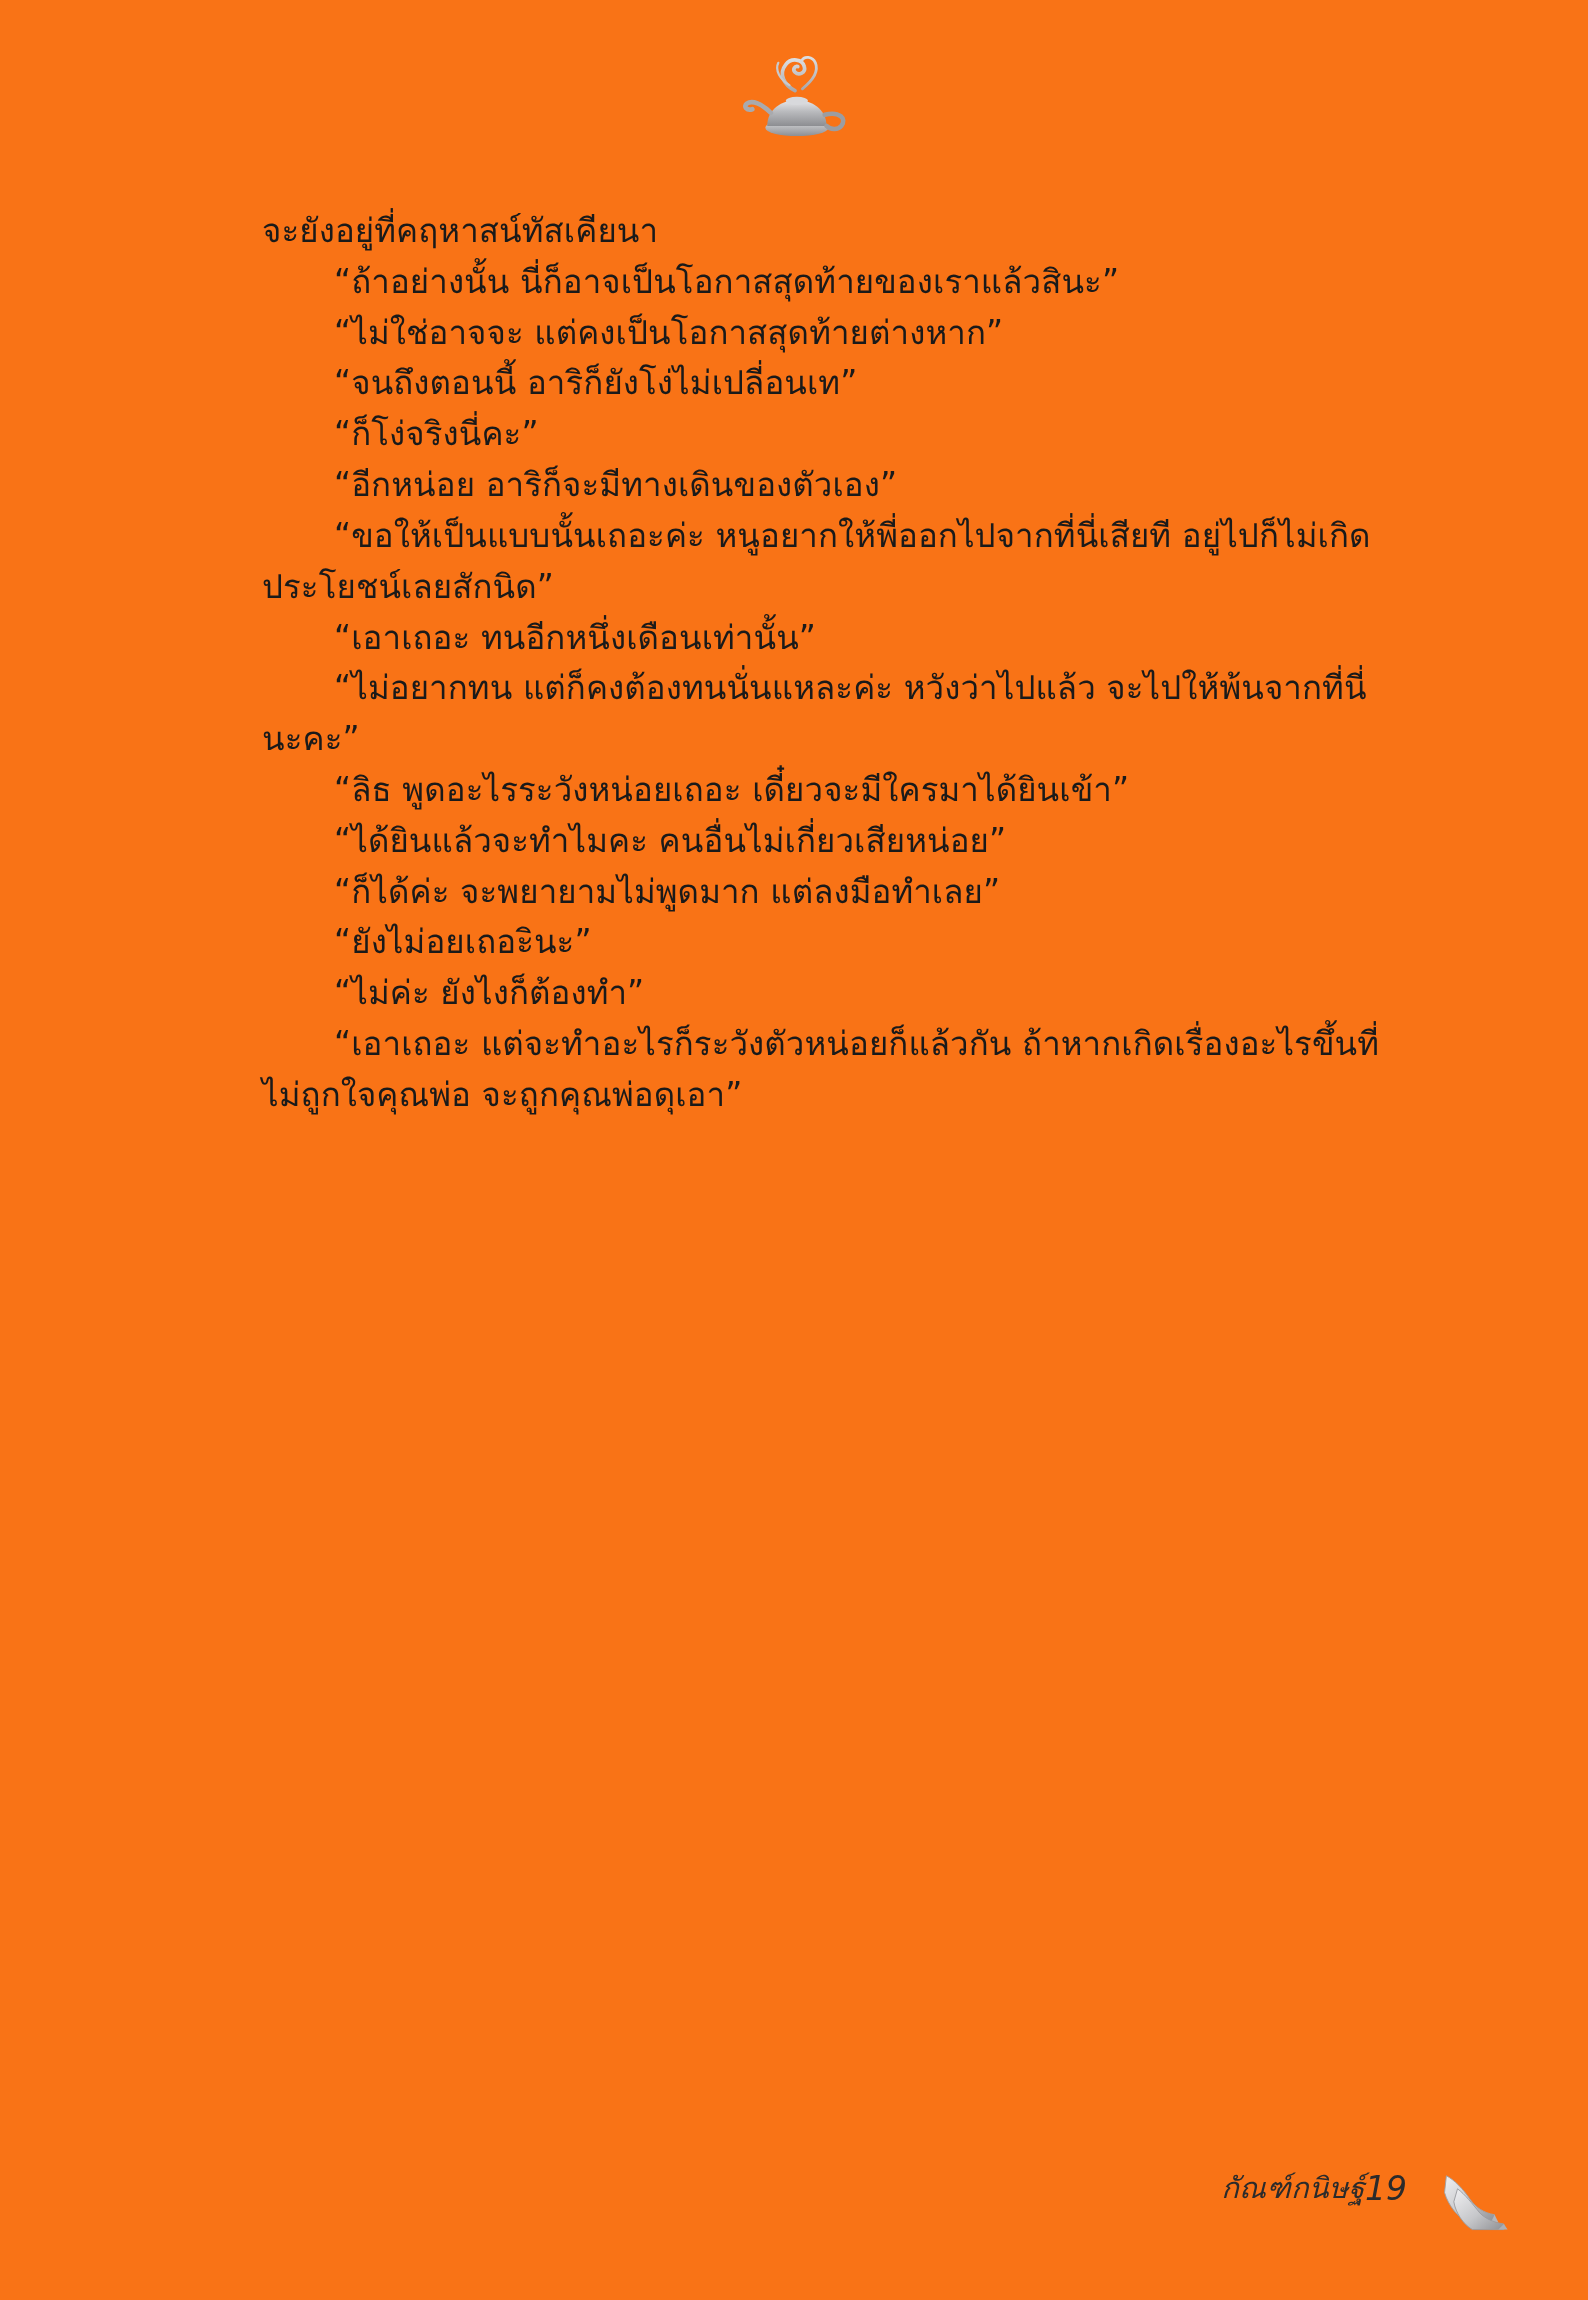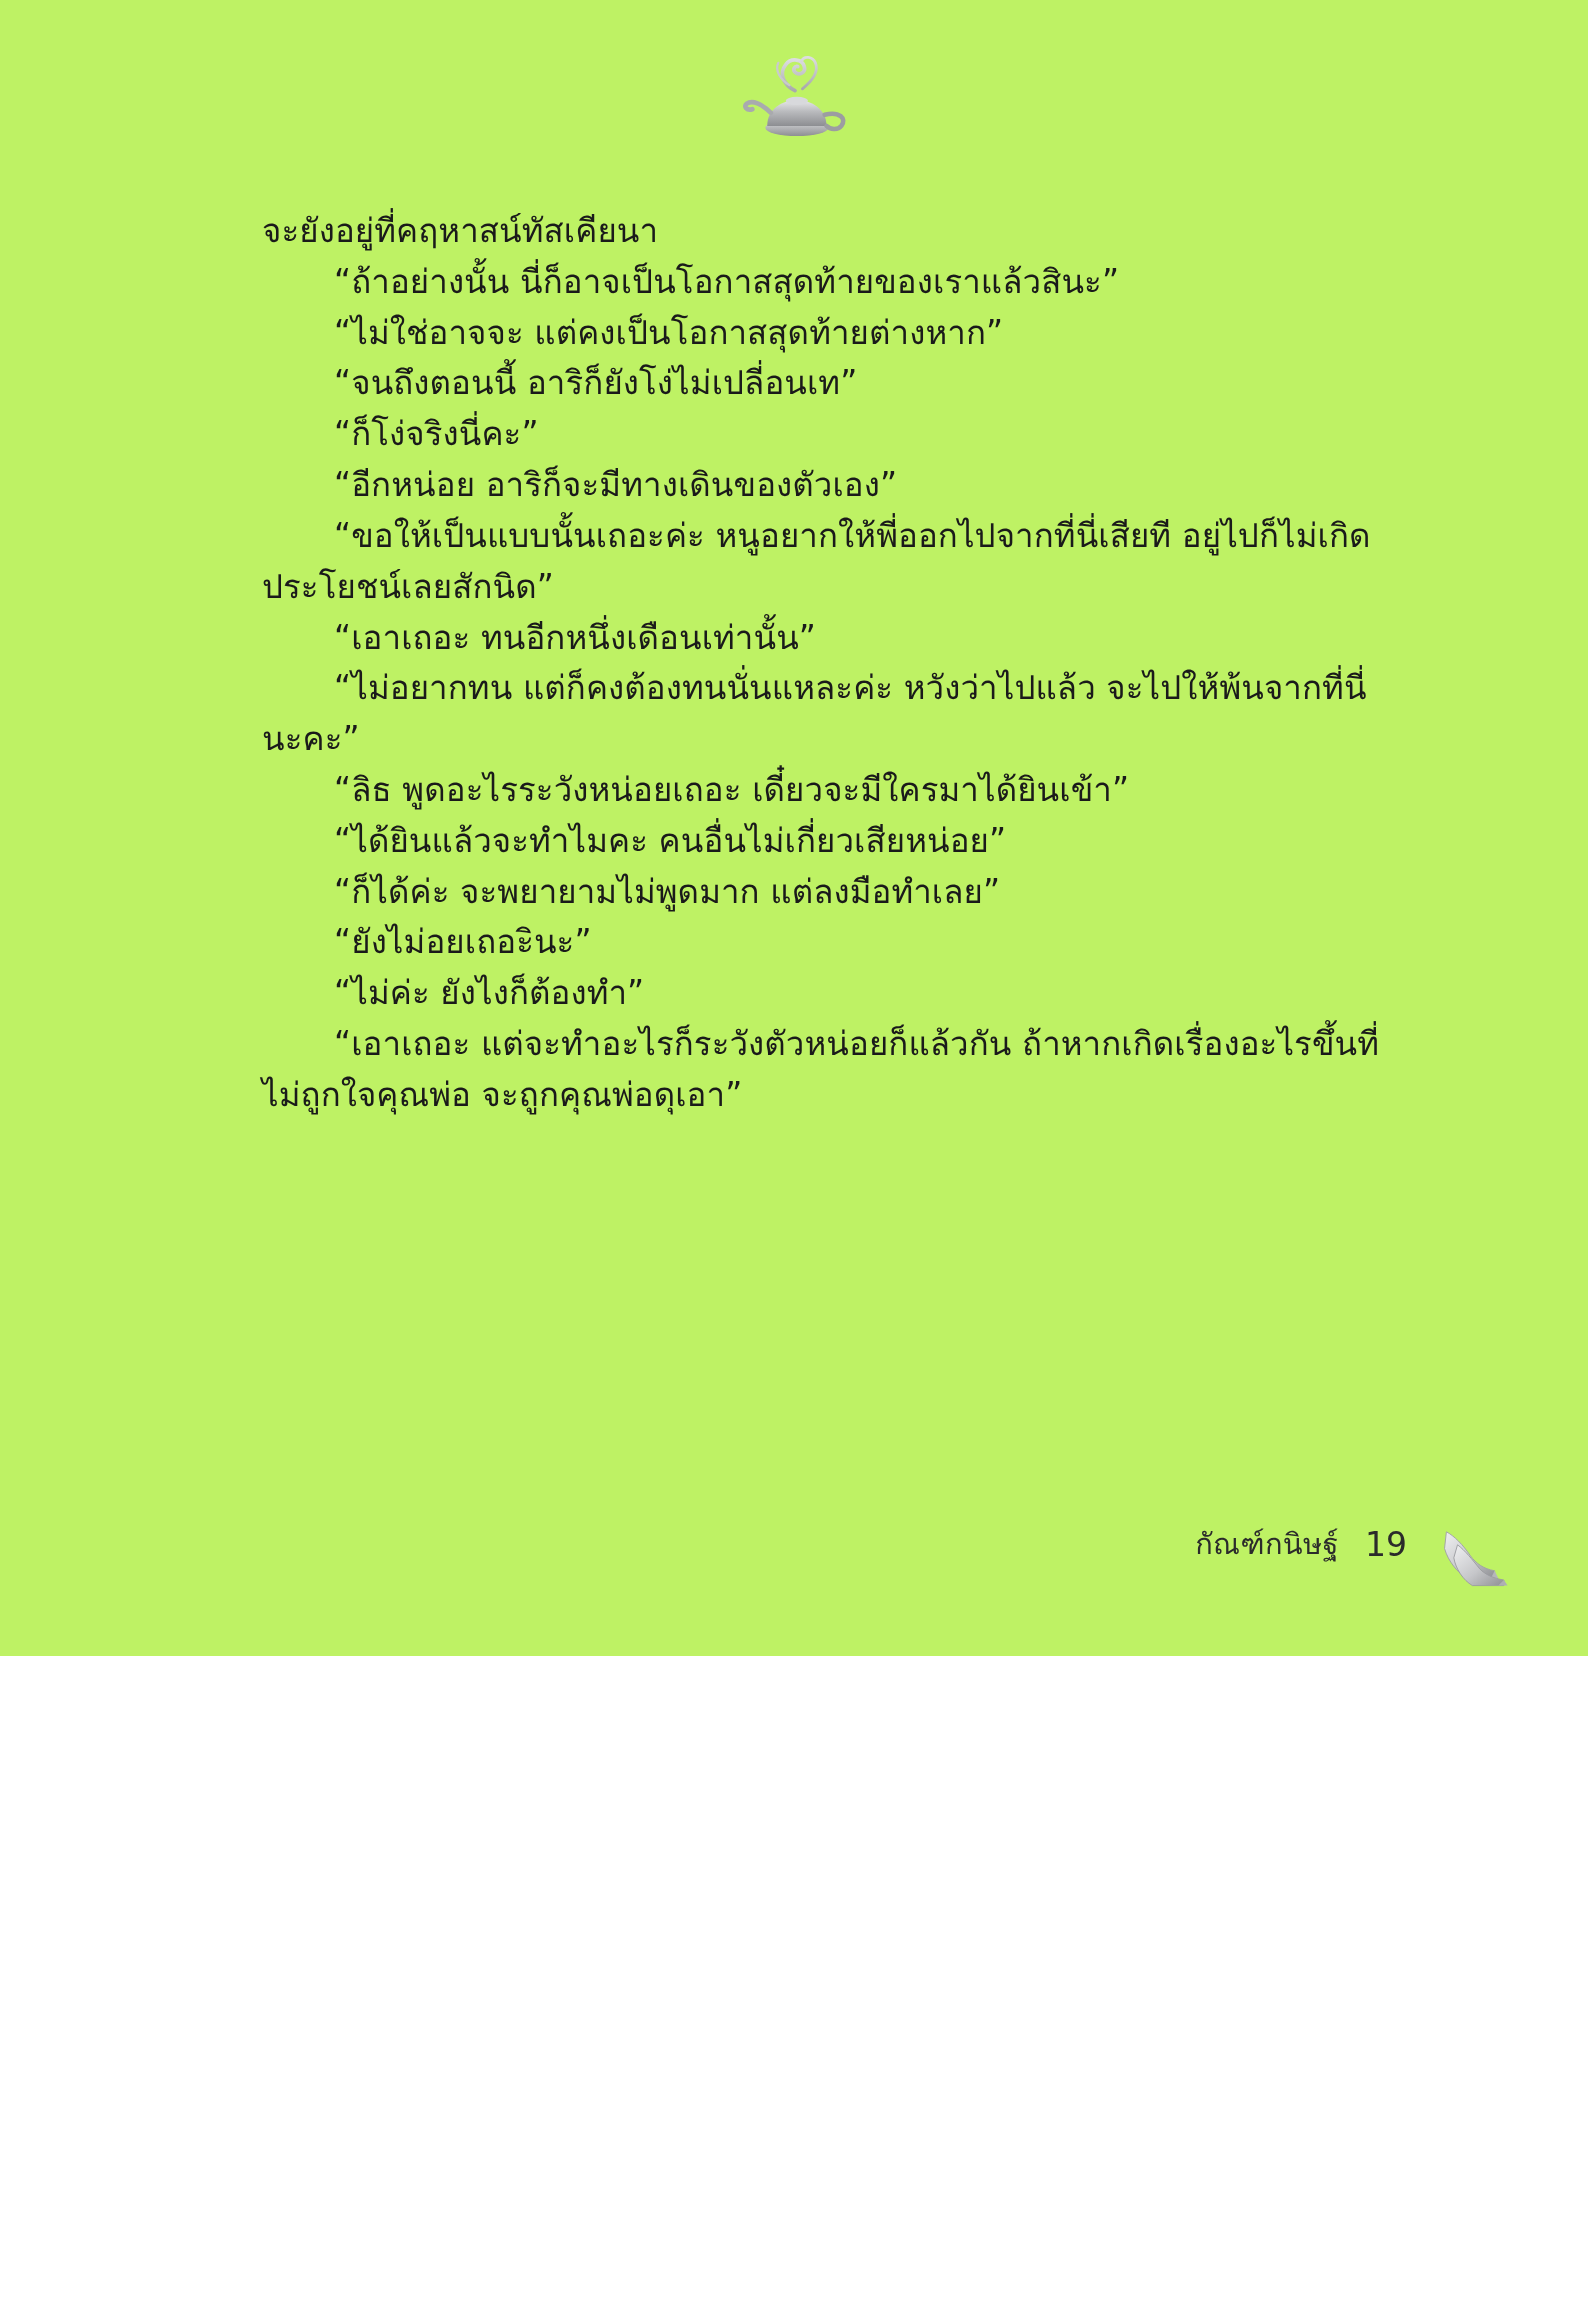--- a/index.html
+++ b/index.html
@@ -3,22 +3,22 @@
 <meta charset="utf-8">
 <style>
   html, body {
     margin: 0;
     padding: 0;
     background: #ffffff;
   }
   .page {
     position: relative;
     width: 1589px;
-    height: 1656px;
-    background: #bef264;
+    height: 2300px;
+    background: #f97316;
     font-family: "DejaVu Sans", "Liberation Sans", sans-serif;
     overflow: hidden;
   }
   .header-ornament {
     position: absolute;
     top: 48px;
     left: 0;
     width: 100%;
     display: flex;
     justify-content: center;
@@ -43,21 +43,21 @@
   }
   .para.indent {
     text-indent: 72px;
   }
   .footer {
     position: absolute;
     bottom: 89px;
     right: 182px;
     display: flex;
     align-items: center;
-    gap: 26px;
+    font-style: italic;
   }
   .footer-author {
     font-size: 29px;
     color: #2b2b2b;
     letter-spacing: 0.4px;
   }
   .footer-page {
     font-size: 33px;
     color: #2b2b2b;
     min-width: 37px;

